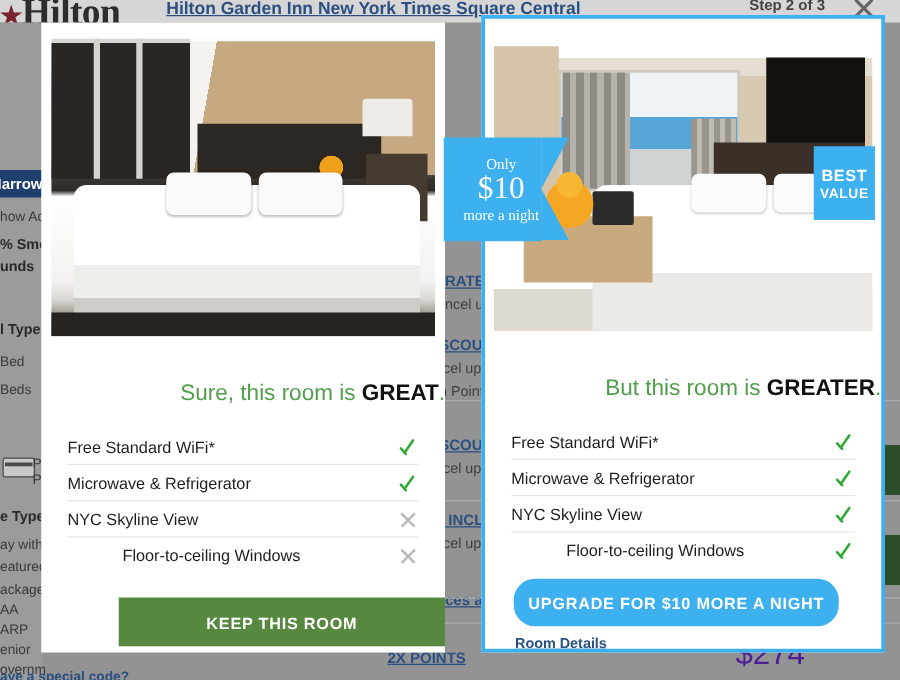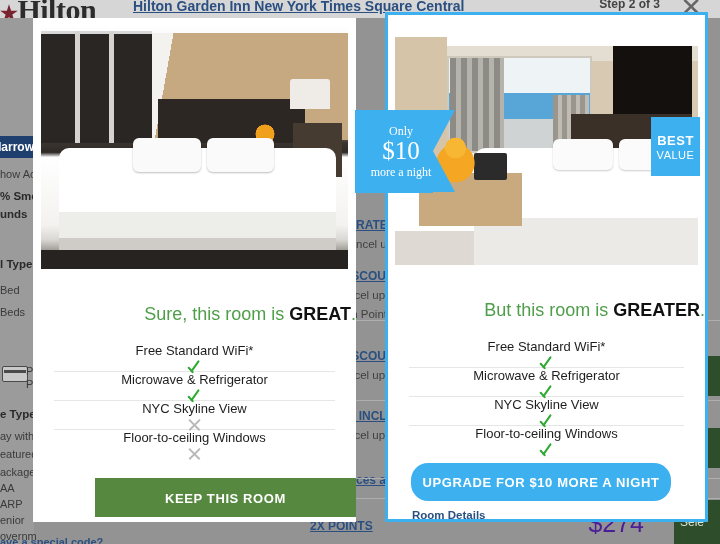--- a/index.html
+++ b/index.html
@@ -261,42 +261,42 @@
   
   .bestvalue {
     position: absolute; left: 651px; top: 117px;
     width: 49px; height: 59px;
     background: #3db0ef; color: #ffffff;
     display: flex; flex-direction: column;
     align-items: center; justify-content: center;
     z-index: 40; letter-spacing: 0.5px;
   }
   .bestvalue .bv1 { font-size: 13px; font-weight: bold; }
-  .bestvalue .bv2 { font-size: 11px; font-weight: normal; margin-top: 1px; }
+  .bestvalue .bv2 { font-size: 11px; font-weight: bold; margin-top: 1px; }
 
   
   .headline {
     text-align: right;
     font-size: 18px;
     color: #4f9e4a;
     margin-top: 35px;
     white-space: nowrap;
   }
   .headline b { color: #111; font-weight: bold; }
   .headline .dot { color: #4f9e4a; }
 
   
   .features { margin: 18px 21px 0 21px; }
   .feat {
     display: flex; align-items: center; justify-content: space-between;
     height: 29px;
     border-bottom: 1px solid #e6e6e6;
-    font-size: 13px; color: #1e1e1e; flex-direction: column;
-  }
-  .feat:last-child { border-bottom: none; }
+    font-size: 13px; color: #1e1e1e;
+  }
+  .feat:last-child { border-bottom: none; margin-left: 44px; }
   .card-right .feat:last-child { border-bottom: none; }
   .feat .lbl { white-space: nowrap; }
   .mark-yes, .mark-no {
     width: 17px; height: 17px; position: relative; flex: 0 0 auto;
   }
   .mark-yes:before, .mark-yes:after {
     content: ""; position: absolute; background: #2eaa32; border-radius: 1px;
   }
   .mark-yes:before { left: 2px; top: 8px; width: 8px; height: 2px; transform: rotate(48deg); transform-origin: left center; }
   .mark-yes:after  { left: 5px; top: 13px; width: 14px; height: 2px; transform: rotate(-55deg); transform-origin: left center; }
@@ -396,21 +396,20 @@
       <div class="bg-select" style="top:338px">elec</div>
       <div class="bg-select" style="top:410px">elec</div>
     </div>
 
     <div class="bg-divider" style="top:320px"></div>
     <div class="bg-divider" style="top:400px"></div>
     <div class="bg-divider" style="top:478px"></div>
     <div class="bg-divider" style="top:498px"></div>
 
     <div class="bg-price">$274</div>
-    <div class="bg-select" style="bottom:0;height:44px;line-height:44px;">Sele</div>
   </div>
 
   <div class="card card-left">
     <div class="card-photo">
       <div class="photoA">
         <div class="window"></div>
         <div class="mullion" style="left:11%"></div>
         <div class="mullion" style="left:22%"></div>
         <div class="wall"></div>
         <div class="headboard"></div>

